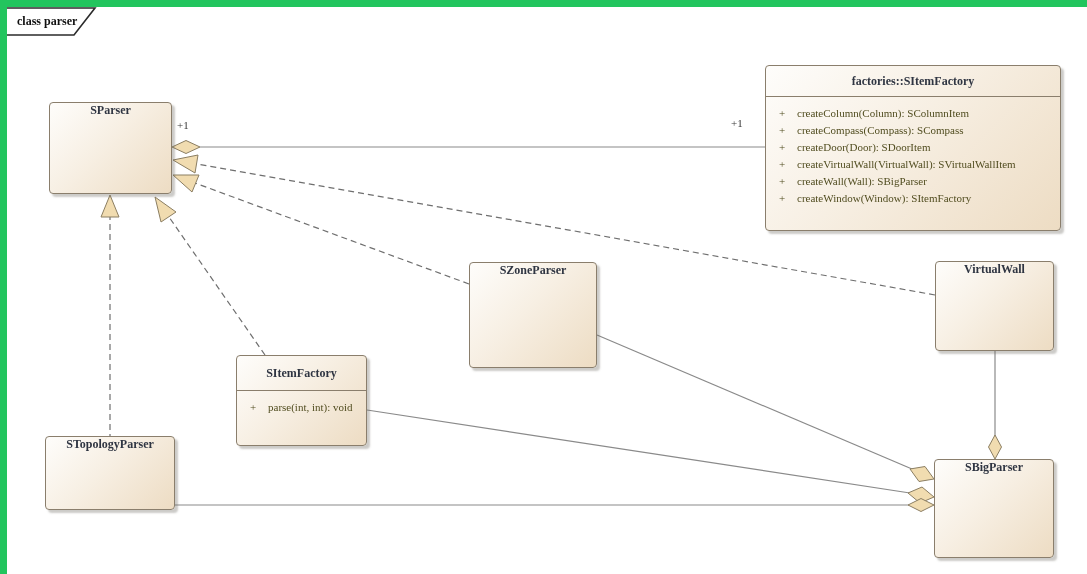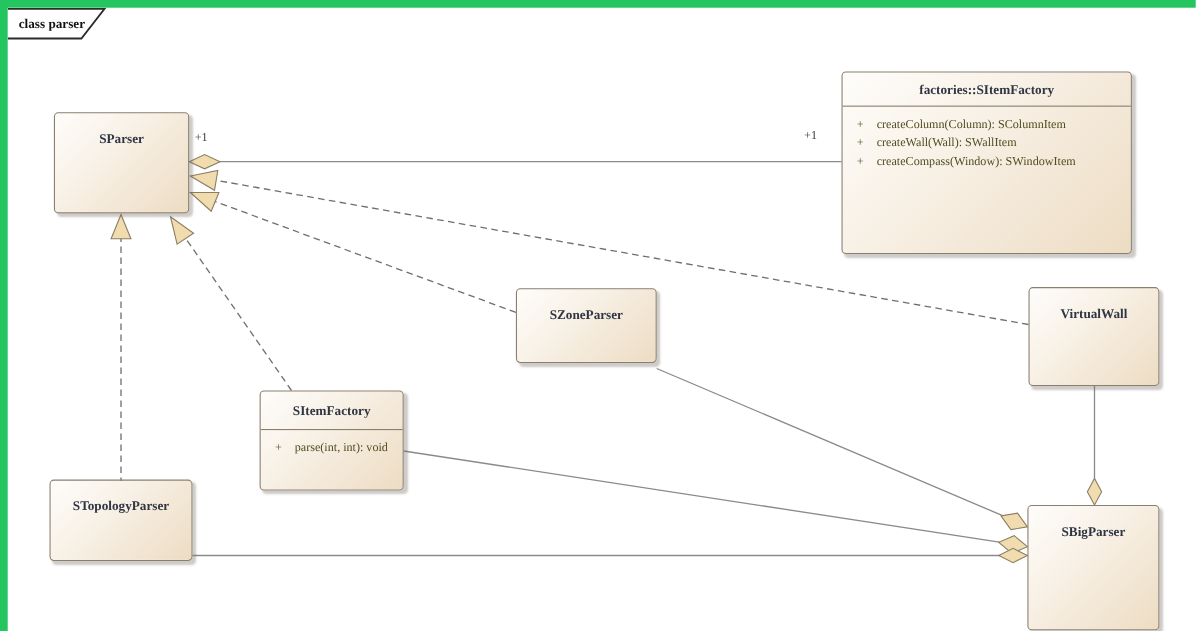--- a/index.html
+++ b/index.html
@@ -11,21 +11,21 @@
   svg.wires{position:absolute;left:0;top:0;width:100%;height:100%;}
   .box{
     position:absolute;
     border:1px solid #8a7e6c;border-radius:4px;
     background:linear-gradient(135deg,#fefdfb 0%,#f7efe3 45%,#eddcc3 100%);
     box-shadow:3px 3px 2px rgba(110,105,98,0.35);
     box-sizing:border-box;
   }
   .title{
     font-size:12px;font-weight:bold;color:#2f3542;
-    text-align:center;padding-top:16px;white-space:nowrap;
+    text-align:center;padding-top:0;white-space:nowrap;
   }
   .hdr{padding:0;line-height:30px;height:30px;border-bottom:1px solid #8a7e6c;}
   .hdr-sm{padding:0;line-height:34px;height:34px;border-bottom:1px solid #8a7e6c;}
   .members{padding-top:8px;}
   .member{height:17px;line-height:17px;font-size:11px;color:#514d20;white-space:nowrap;}
   .member .vis{display:inline-block;width:12px;margin-left:10px;text-align:center;}
   .member .sig{margin-left:9px;}
   .mult{position:absolute;font-size:11px;color:#3a3a3a;}
   .tab-label{position:absolute;left:10px;top:7px;font-size:12px;font-weight:bold;color:#111;}
 </style>
@@ -86,53 +86,62 @@
 
   <span class="tab-label">class parser</span>
 
   <span class="mult" style="left:170px;top:112px">+1</span>
   <span class="mult" style="left:724px;top:110px">+1</span>
 
   <div class="box" style="left:42px;top:95px;width:123px;height:92px">
     <div class="title">SParser</div>
   </div>
 
-  <div class="box" style="left:758px;top:58px;width:264px;height:166px">
+  <div class="box" style="left:758px;top:58px;width:296px;height:166px">
     <div class="title hdr">factories::SItemFactory</div>
     <div class="members">
       <div class="member">
         <span class="vis">+</span><span class="sig">createColumn(Column): SColumnItem</span>
       </div>
       <div class="member">
-        <span class="vis">+</span><span class="sig">createWall(Wall): SWallItem</span>
+        <span class="vis">+</span><span class="sig">createCompass(Compass): SCompass</span>
       </div>
       <div class="member">
-        <span class="vis">+</span><span class="sig">createCompass(Window): SWindowItem</span>
+        <span class="vis">+</span><span class="sig">createDoor(Door): SDoorItem</span>
+      </div>
+      <div class="member">
+        <span class="vis">+</span><span class="sig">createVirtualWall(VirtualWall): SVirtualWallItem</span>
+      </div>
+      <div class="member">
+        <span class="vis">+</span><span class="sig">createWall(Wall): SBigParser</span>
+      </div>
+      <div class="member">
+        <span class="vis">+</span><span class="sig">createWindow(Window): SItemFactory</span>
       </div>
     </div>
   </div>
 
-  <div class="box" style="left:462px;top:255px;width:128px;height:68px">
+  <div class="box" style="left:462px;top:255px;width:128px;height:106px">
     <div class="title">SZoneParser</div>
   </div>
 
   <div class="box" style="left:229px;top:348px;width:131px;height:91px">
     <div class="title hdr-sm">SItemFactory</div>
     <div class="members">
       <div class="member">
         <span class="vis">+</span><span class="sig">parse(int, int): void</span>
       </div>
     </div>
   </div>
 
   <div class="box" style="left:38px;top:429px;width:130px;height:74px">
     <div class="title">STopologyParser</div>
   </div>
 
   <div class="box" style="left:928px;top:254px;width:119px;height:90px">
     <div class="title">VirtualWall</div>
   </div>
 
-  <div class="box" style="left:927px;top:452px;width:120px;height:114px">
+  <div class="box" style="left:927px;top:452px;width:120px;height:99px">
     <div class="title">SBigParser</div>
   </div>
 
 </div>
 
 </body></html>

